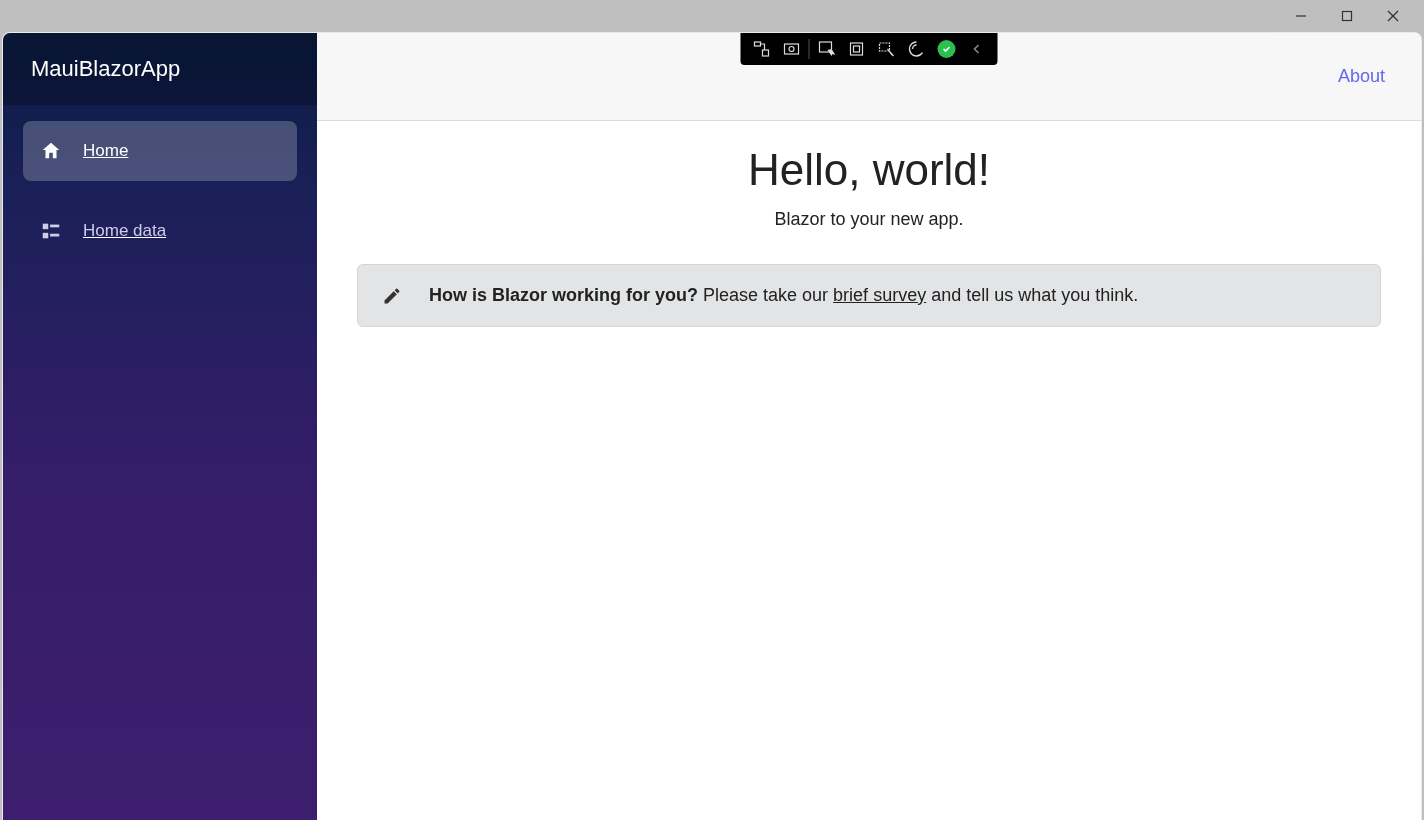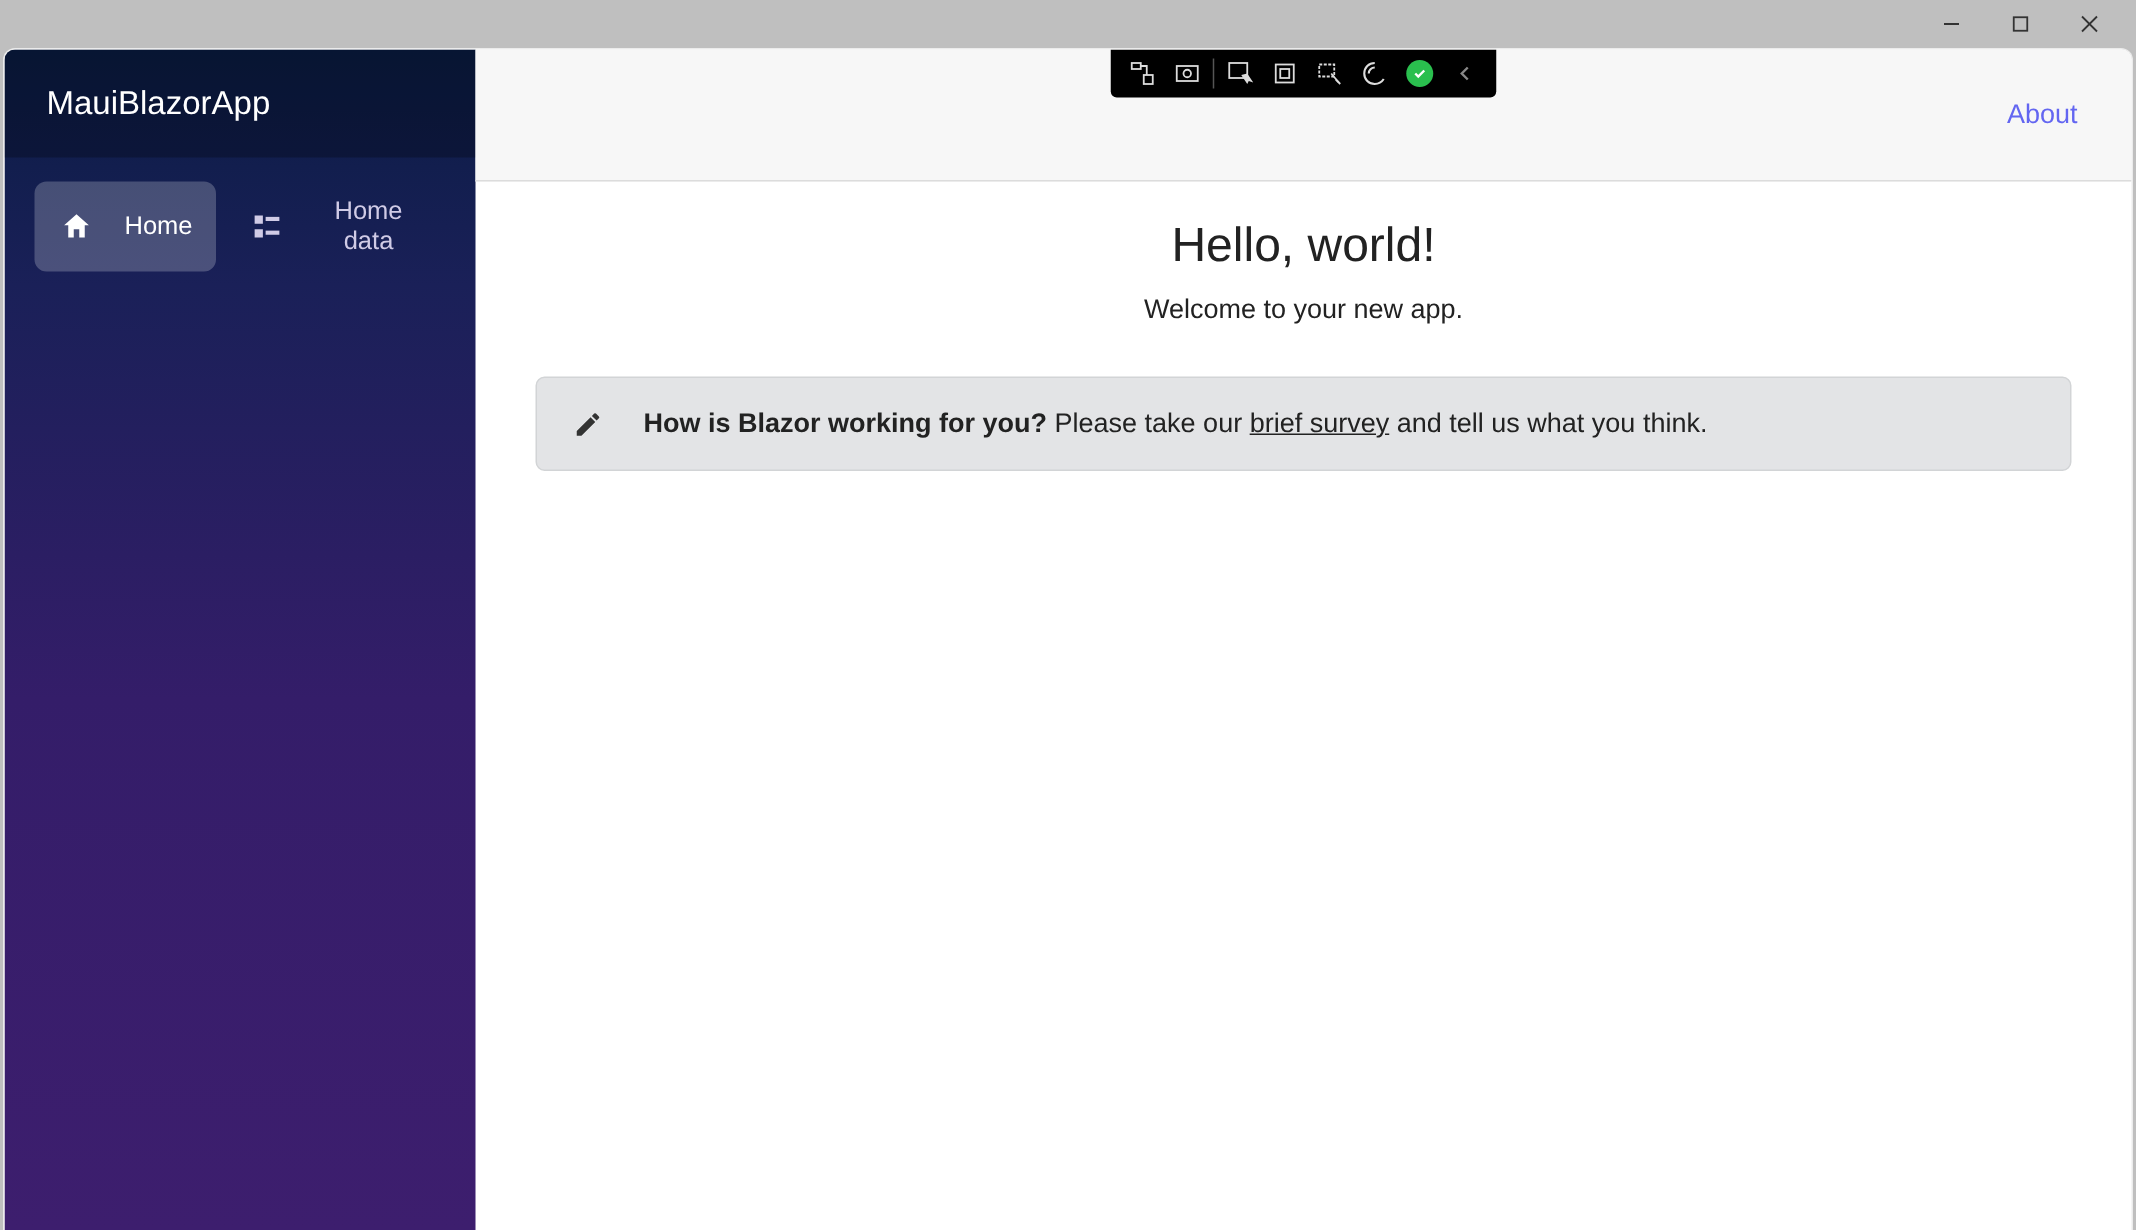--- a/index.html
+++ b/index.html
@@ -70,22 +70,23 @@
       padding: 0 28px;
       font-size: 22px;
       font-weight: 500;
       color: #fff;
       background: rgba(0,0,0,0.25);
     }
 
     .nav {
       padding: 16px 20px;
       display: flex;
-      flex-direction: row;
-      gap: 6px;
+      flex-direction: column;
+      gap: 20px;
+      text-decoration: underline;
     }
 
     .nav-item {
       height: 60px;
       border-radius: 8px;
       display: flex;
       align-items: center;
       padding: 0 16px;
       gap: 20px;
       color: #d0cbe6;
@@ -133,21 +134,21 @@
       text-decoration: none;
       font-size: 18px;
       cursor: pointer;
     }
 
     .content {
       padding: 24px 40px;
     }
 
     .content h1 {
-      font-size: 32px;
+      font-size: 44px;
       font-weight: 400;
       color: #222;
       margin-bottom: 14px;
     }
 
     .content p.lead {
       font-size: 18px;
       color: #222;
       margin-bottom: 34px;
     }
@@ -337,21 +338,21 @@
             </svg>
         </div>
       </div>
 
       <div class="top-row">
         <a>About</a>
       </div>
 
       <div class="content">
         <h1>Hello, world!</h1>
-        <p class="lead">Welcome to your new app.</p>
+        <p class="lead">Blazor to your new app.</p>
 
         <div class="survey-alert">
           <span class="pencil">
             <svg width="20" height="20" viewBox="0 0 24 24" fill="#333">
                 <path d="M3 17.25V21h3.75L17.81 9.94l-3.75-3.75L3 17.25zM20.71 7.04a1 1 0 0 0 0-1.41l-2.34-2.34a1 1 0 0 0-1.41 0l-1.83 1.83 3.75 3.75 1.83-1.83z"></path>
               </svg>
           </span>
           <span>
             <strong>How is Blazor working for you?</strong><span> Please take our </span><a>brief survey</a><span> and tell us what you think.</span>
           </span>

